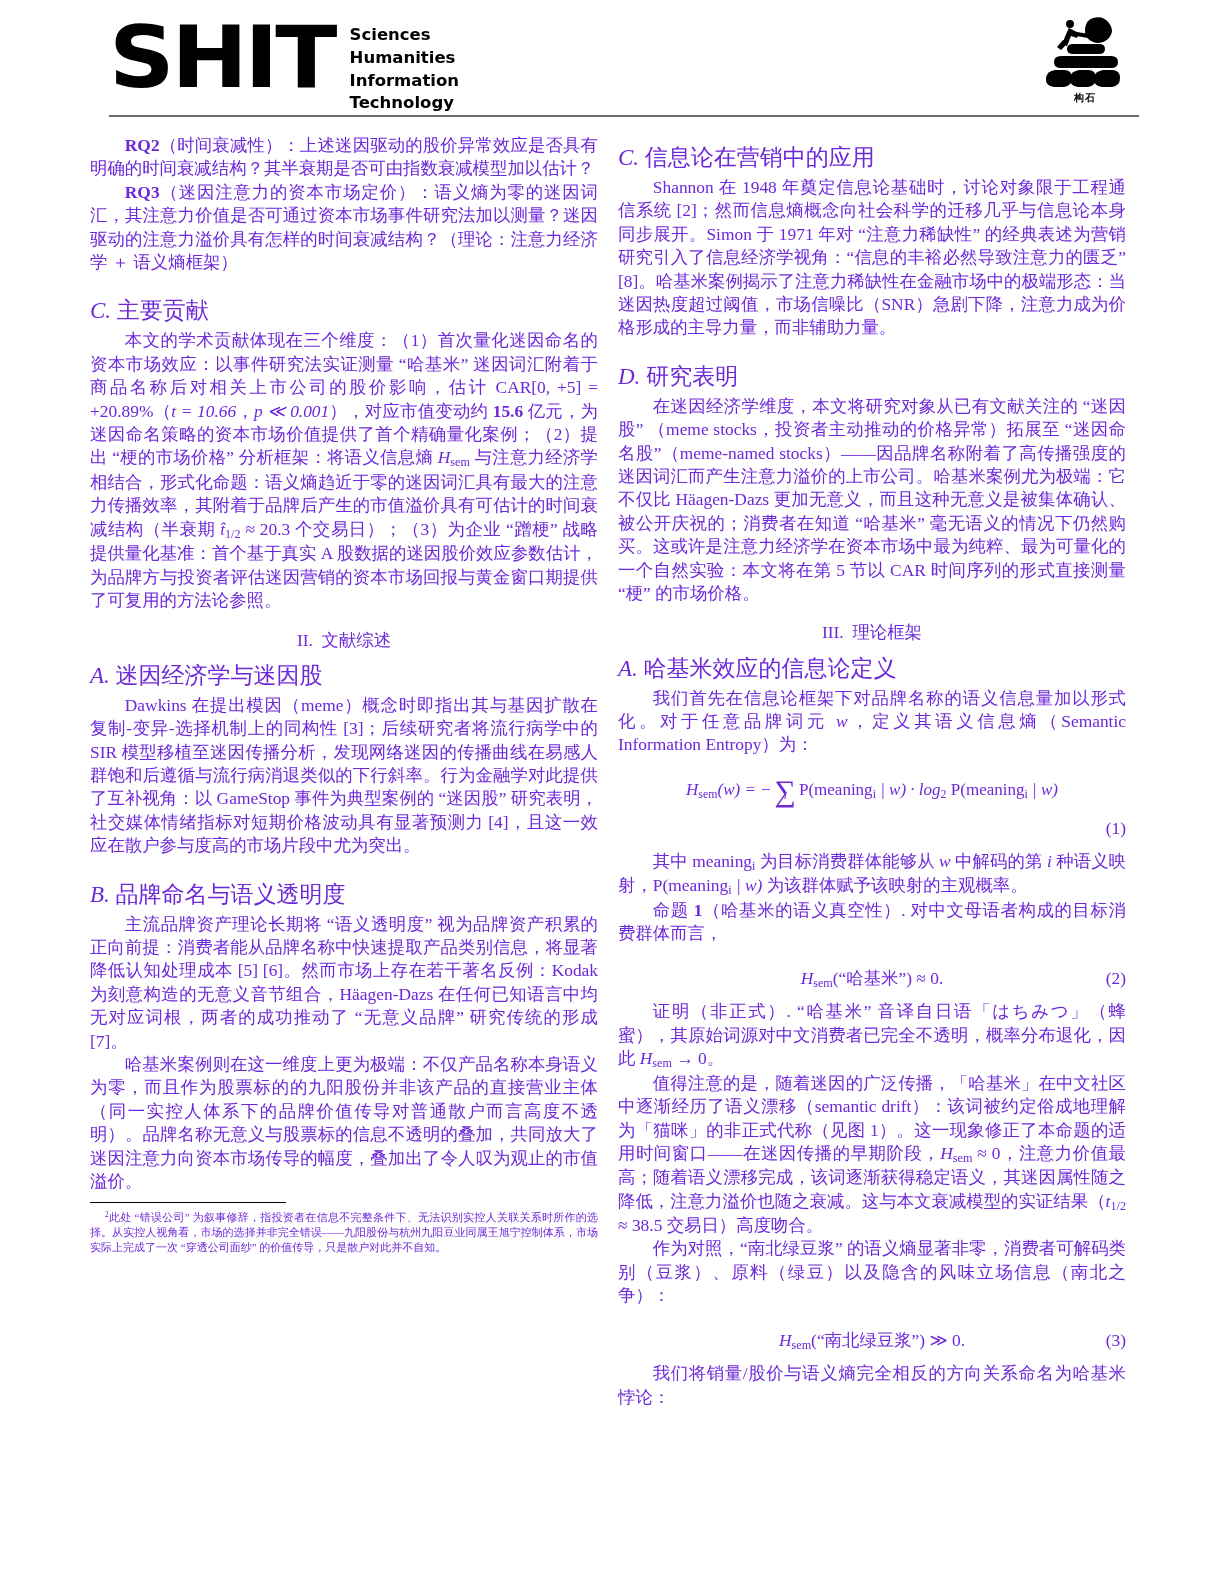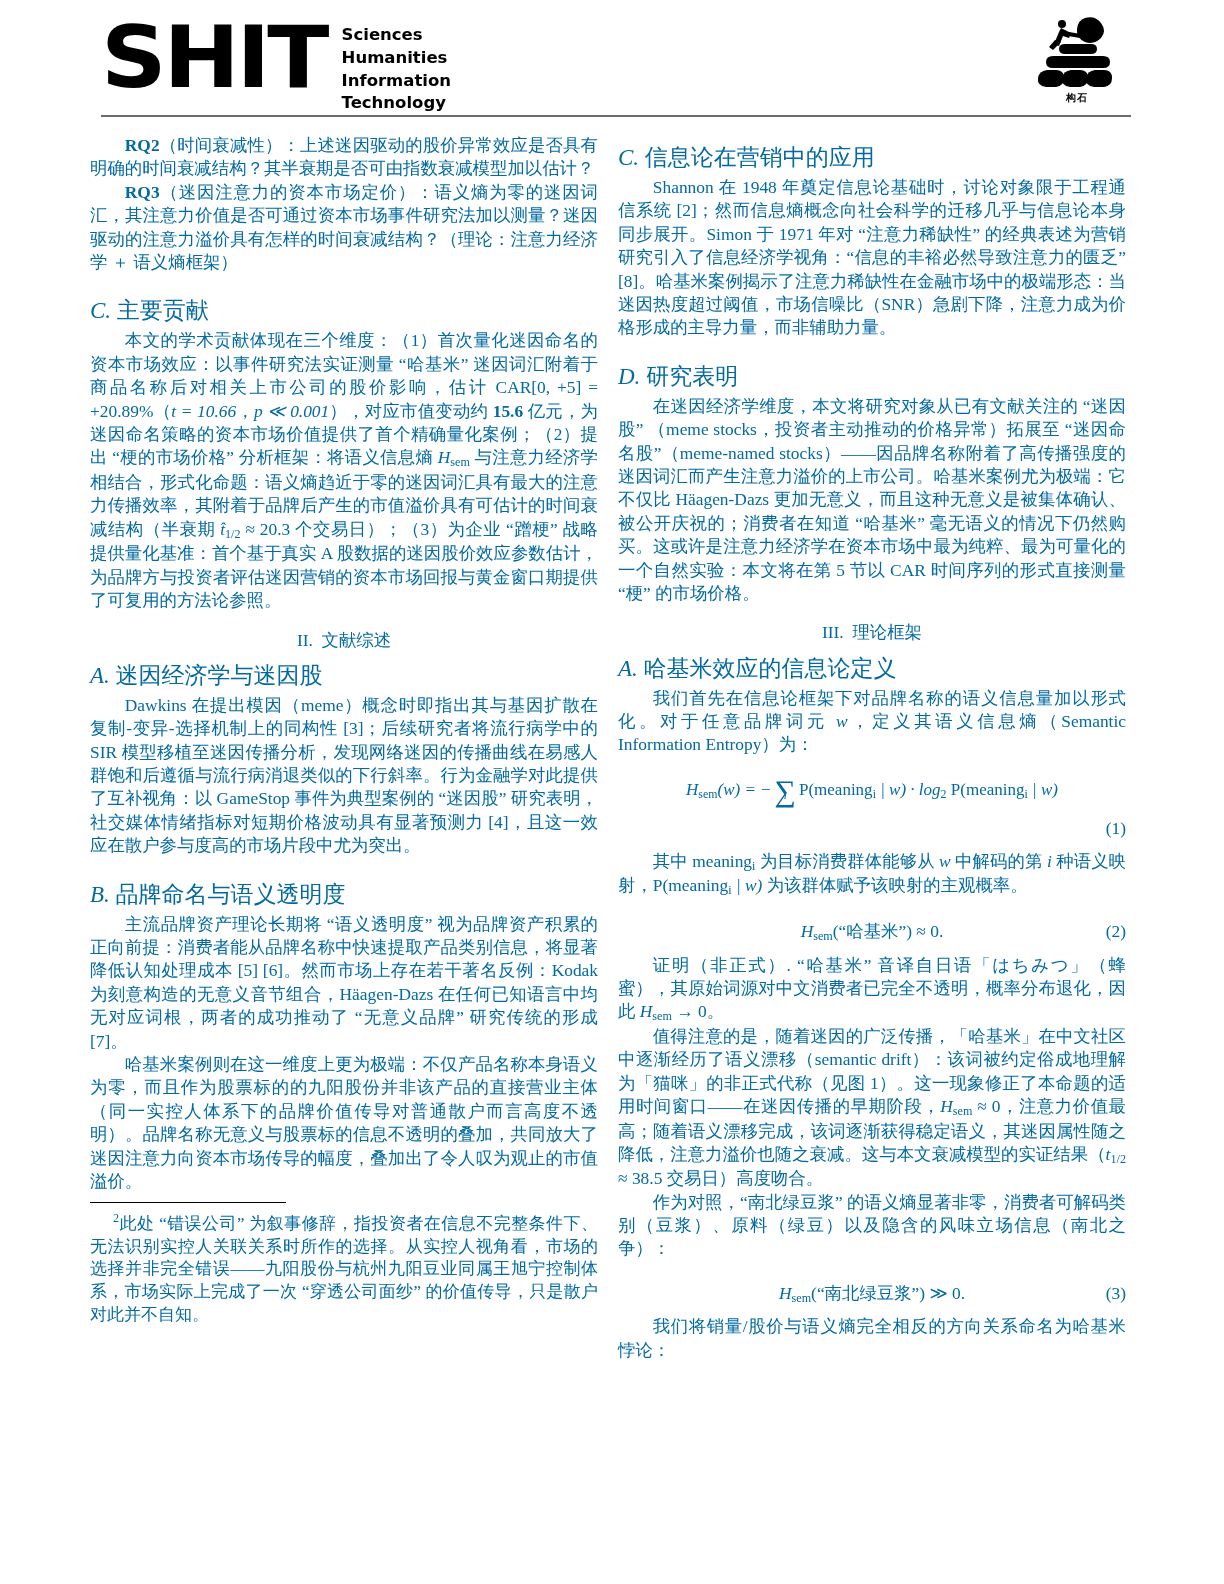--- a/index.html
+++ b/index.html
@@ -7,21 +7,21 @@
     width:1224px; height:1584px;
     background:#ffffff;
     font-family:"Liberation Serif","DejaVu Serif",serif;
     color:#000;
     position:relative;
     overflow:hidden;
   }
 
   
   .masthead{
-    position:absolute; left:4px; top:0; width:1208px; height:124px;
+    position:absolute; left:12px; top:0; width:1208px; height:124px;
   }
   .logo-block{
     position:absolute; left:97px; top:18px;
     display:flex; align-items:flex-start;
   }
   .logo-word{
     font-family:"DejaVu Sans","Liberation Sans",sans-serif;
     font-weight:bold;
     font-size:86px;
     line-height:0.92;
@@ -57,21 +57,21 @@
     border-top:2px solid #6d6d6d;
   }
 
   
   .col{
     position:absolute; top:134px; width:508px;
     font-size:17.4px;
     line-height:1.345;
     text-align:justify;
     text-justify:inter-character;
-    color:#0369a1;
+    color:#6d28d9;
   }
   .col-left{left:90px;}
   .col-right{left:618px;}
 
   p{margin:0;}
   .para{text-indent:2em;}
 
   .sec-head{
     text-align:center;
     margin:16px 0 6px 0;
@@ -125,21 +125,21 @@
     font-family:"Liberation Serif",serif;
   }
 
   .frac-sub{font-size:0.7em; vertical-align:-0.22em;}
 
   
   .fn-rule{
     width:196px; border-top:1.3px solid #000; margin:9px 0 7px 0;
   }
   .footnote{
-    font-size:17px;
+    font-size:11px;
     line-height:1.33;
     text-align:justify;
     text-indent:1.35em;
   }
   .footnote .fnum{font-size:0.72em; vertical-align:0.55em;}
 </style>
 </head>
 <body>
 
 <div class="masthead">
@@ -228,20 +228,21 @@
 
   <p class="para"><span>我们首先在信息论框架下对品牌名称的语义信息量加以形式化。对于任意品牌词元 </span><span class="mi">w</span><span>，定义其语义信息熵（Semantic Information Entropy）为：</span></p>
 
   <div class="eq">
     <span class="eq-body eq1"><span class="mi">H</span><span class="sub mr">sem</span><span class="mi">(w) = −</span><span class="bigsum"><span>∑</span><span class="idx">i</span></span><span class="mr">P(meaning</span><span class="sub mi">i</span><span class="mi"> | w) · log</span><span class="sub mr">2</span><span class="mr"> P(meaning</span><span class="sub mi">i</span><span class="mi"> | w)</span></span>
     <span class="tag-below">(1)</span>
   </div>
 
   <p class="para"><span>其中 meaning</span><span class="sub mi">i</span><span> 为目标消费群体能够从 </span><span class="mi">w</span><span> 中解码的第 </span><span class="mi">i</span><span> 种语义映射，</span><span class="mr">P(meaning</span><span class="sub mi">i</span><span class="mi"> | w)</span><span> 为该群体赋予该映射的主观概率。</span></p>
 
+  <p class="para"><span>命题 </span><span class="mb">1</span><span>（哈基米的语义真空性）. 对中文母语者构成的目标消费群体而言，</span></p>
 
   <div class="eq">
     <span class="eq-body"><span class="mi">H</span><span class="sub mr">sem</span><span>(“哈基米”) ≈ 0.</span></span>
     <span class="tag">(2)</span>
   </div>
 
   <p class="para"><span>证明（非正式）. “哈基米” 音译自日语「はちみつ」（蜂蜜），其原始词源对中文消费者已完全不透明，概率分布退化，因此 </span><span class="mi">H</span><span class="sub mr">sem</span><span> → 0。</span></p>
 
   <p class="para"><span>值得注意的是，随着迷因的广泛传播，「哈基米」在中文社区中逐渐经历了语义漂移（semantic drift）：该词被约定俗成地理解为「猫咪」的非正式代称（见图 1）。这一现象修正了本命题的适用时间窗口——在迷因传播的早期阶段，</span><span class="mi">H</span><span class="sub mr">sem</span><span> ≈ 0，注意力价值最高；随着语义漂移完成，该词逐渐获得稳定语义，其迷因属性随之降低，注意力溢价也随之衰减。这与本文衰减模型的实证结果（</span><span class="mi">t</span><span class="frac-sub mr">1/2</span><span> ≈ 38.5 交易日）高度吻合。</span></p>
 

